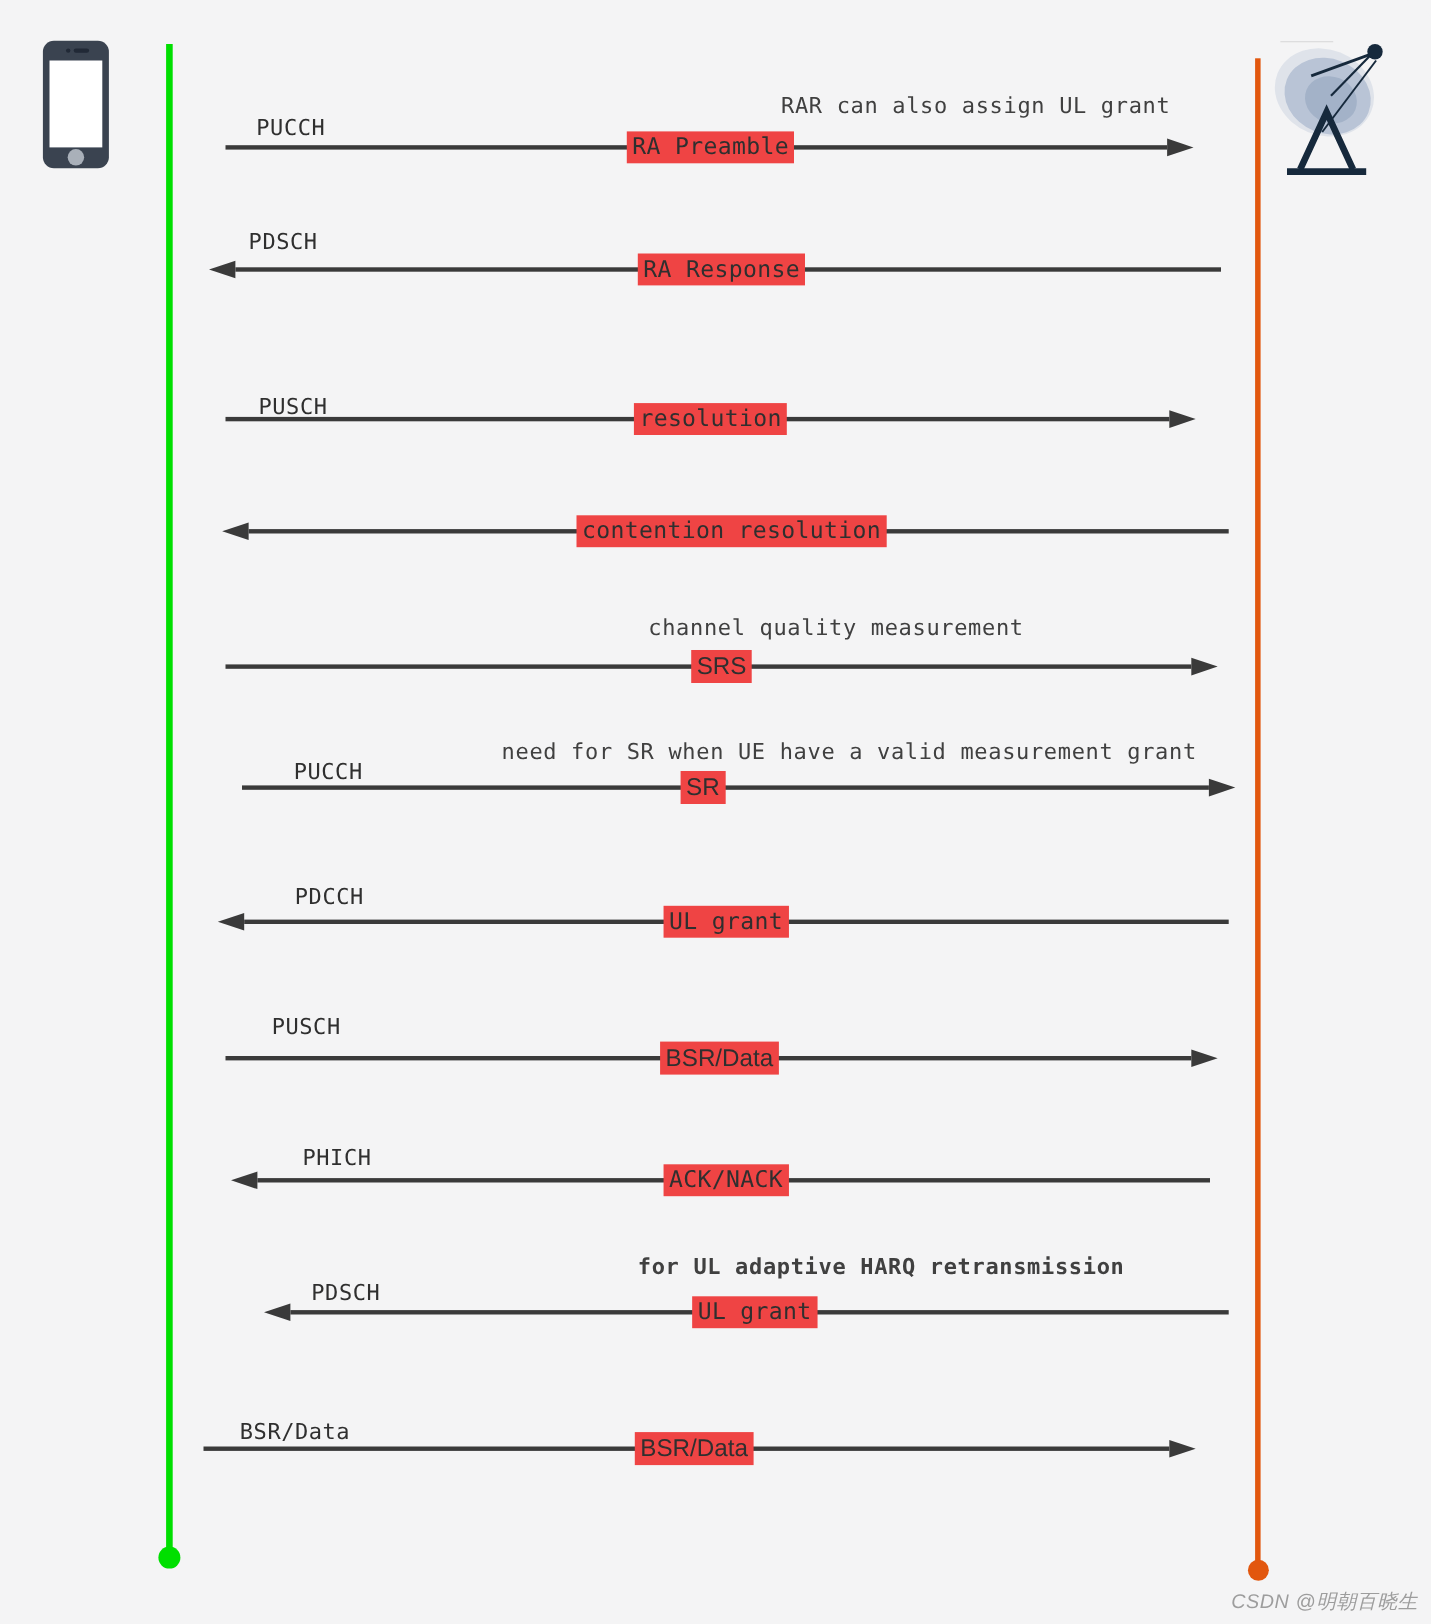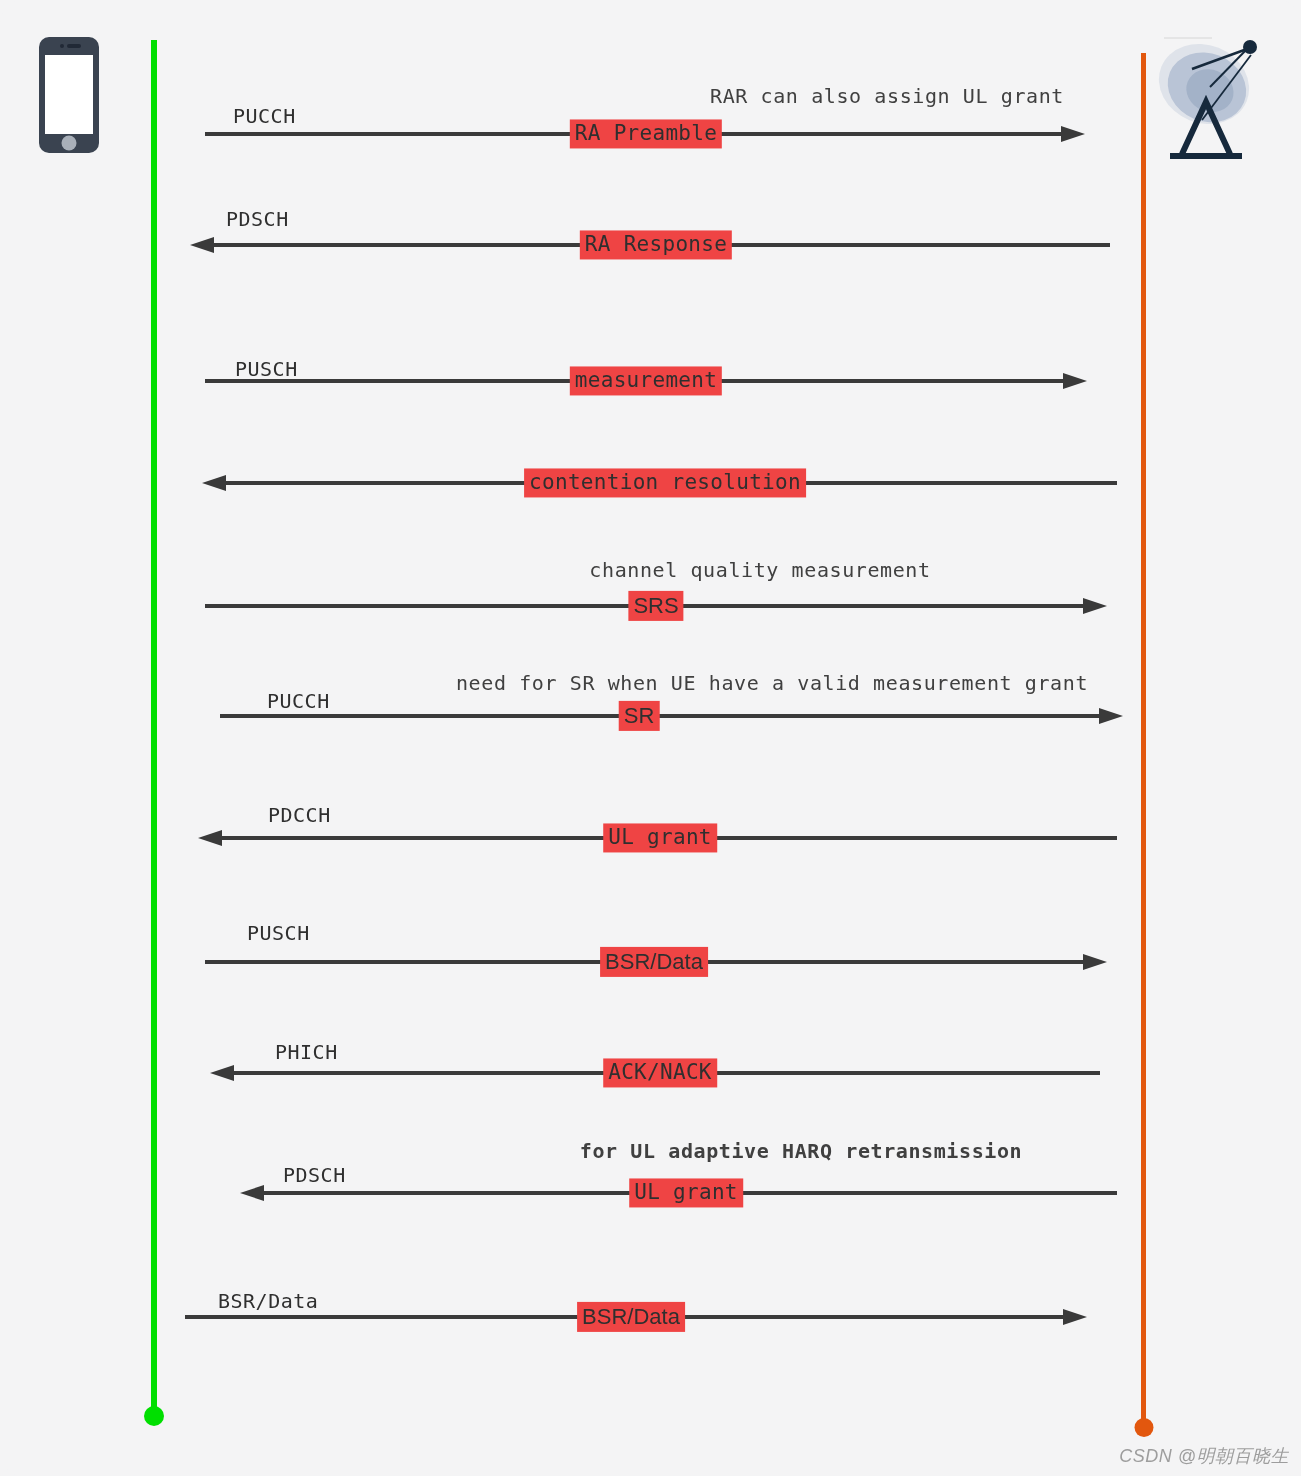--- a/index.html
+++ b/index.html
@@ -87,21 +87,21 @@
     <div class="shaft" style="left: 214px; width: 896px; top: 243px;"></div>
     <div class="head left" style="left: 190px; top: 237px;"></div>
     <div class="mlabel mono" style="left: 656px; top: 245px;">RA Response</div>
   </div>
 
   <div class="msg">
     <div class="channel" style="left: 235px; top: 357px;">PUSCH</div>
 
     <div class="shaft" style="left: 205px; width: 858px; top: 379px;"></div>
     <div class="head right" style="left: 1063px; top: 373px;"></div>
-    <div class="mlabel mono" style="left: 646px; top: 381px;">measurement</div>
+    <div class="mlabel mono" style="left: 646px; top: 381px;">resolution</div>
   </div>
 
   <div class="msg">
 
     <div class="shaft" style="left: 226px; width: 891px; top: 481px;"></div>
     <div class="head left" style="left: 202px; top: 475px;"></div>
     <div class="mlabel mono" style="left: 665px; top: 483px;">contention resolution</div>
   </div>
 
   <div class="msg">

